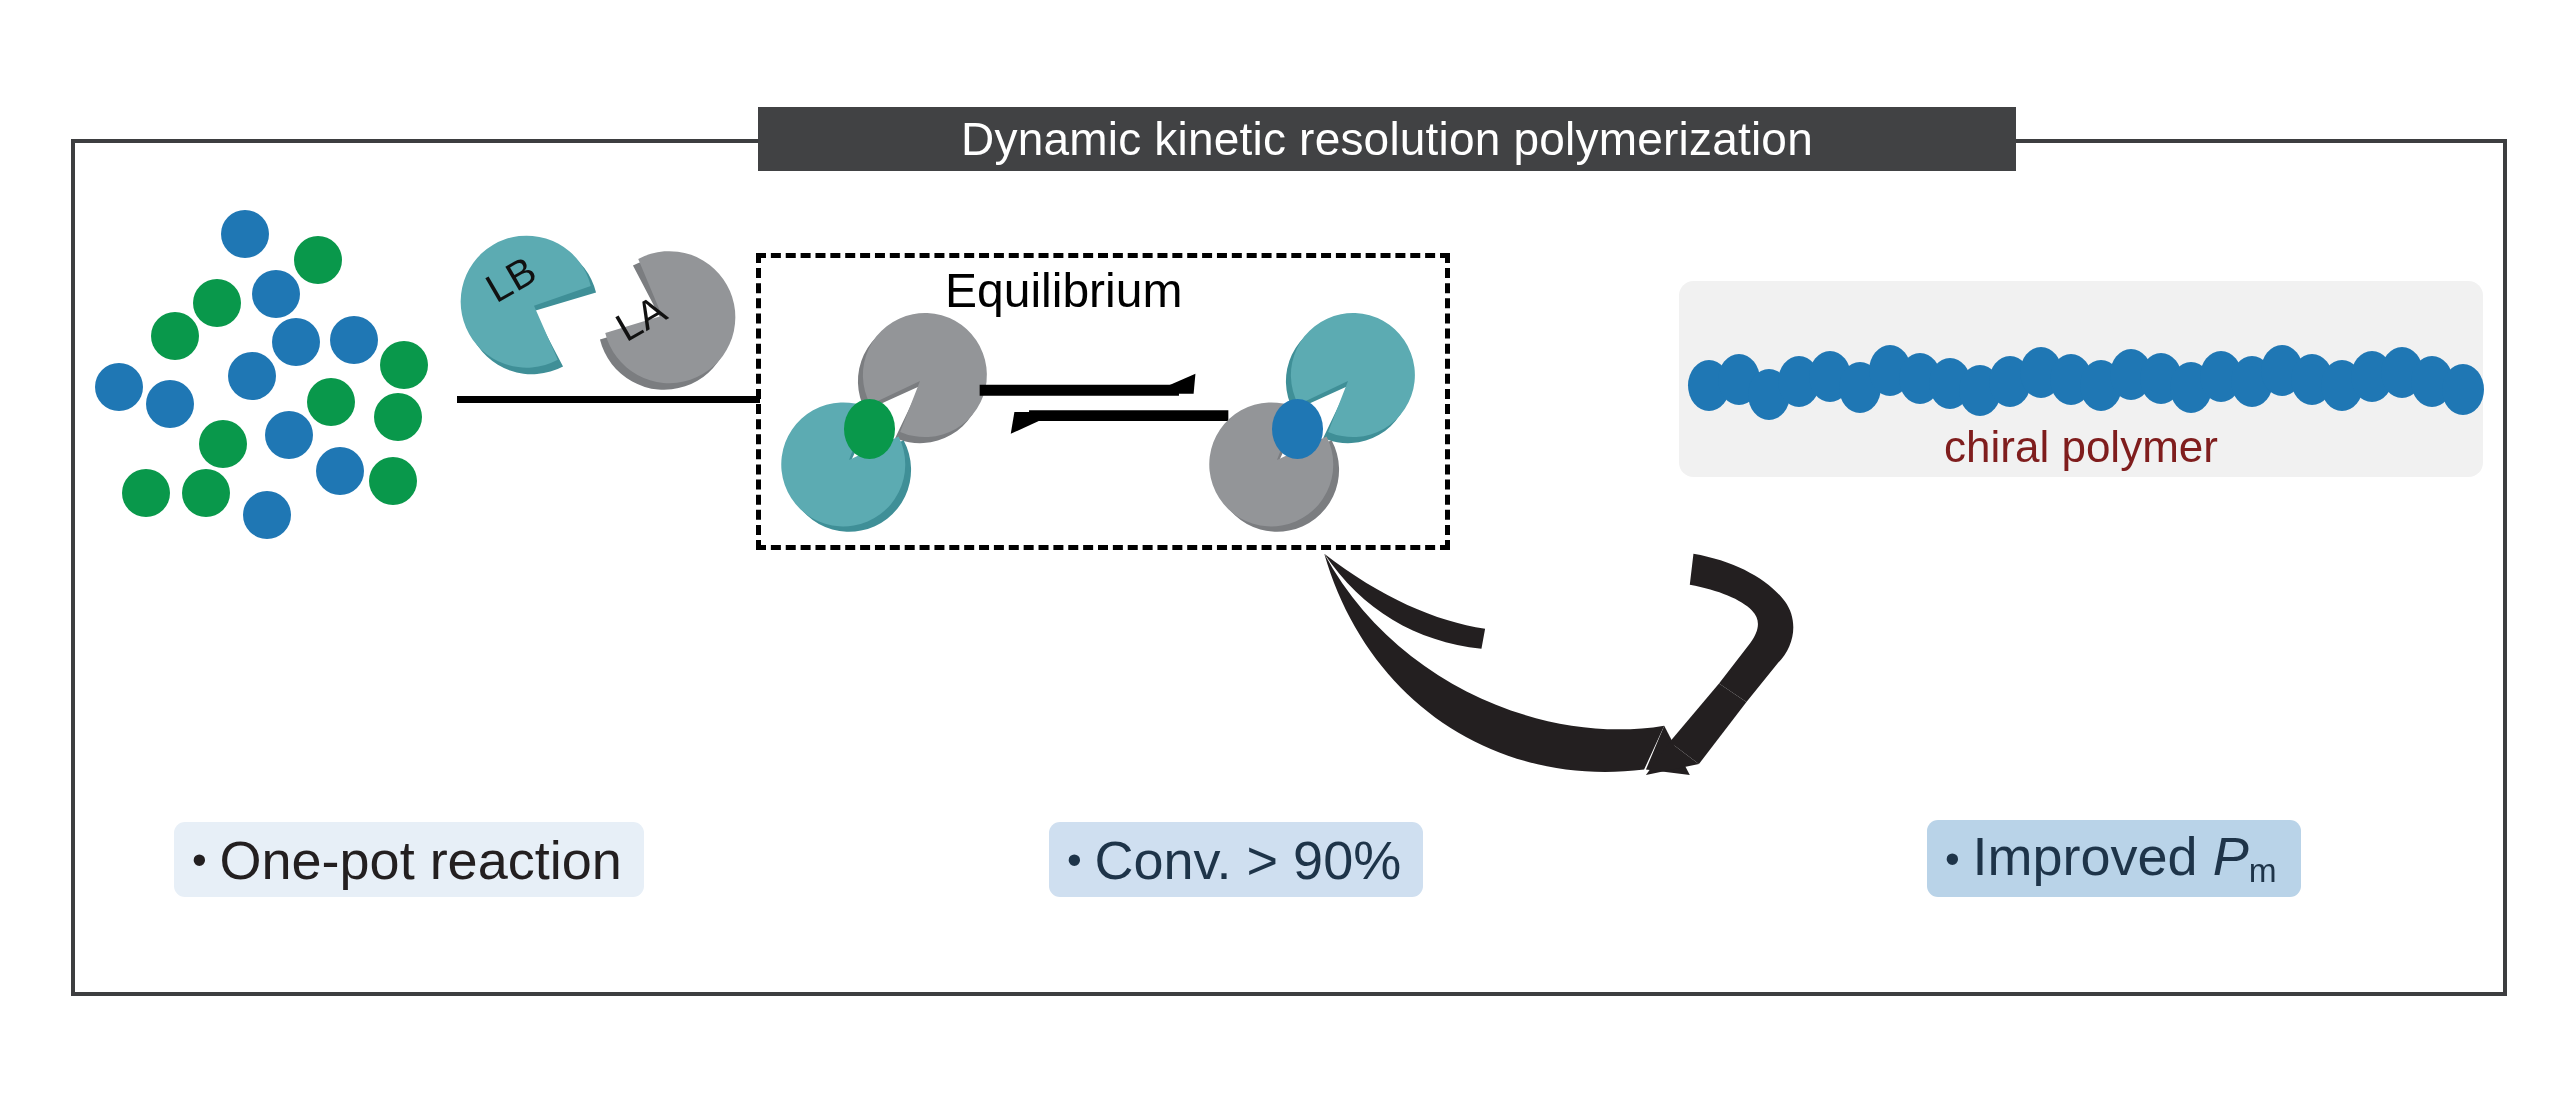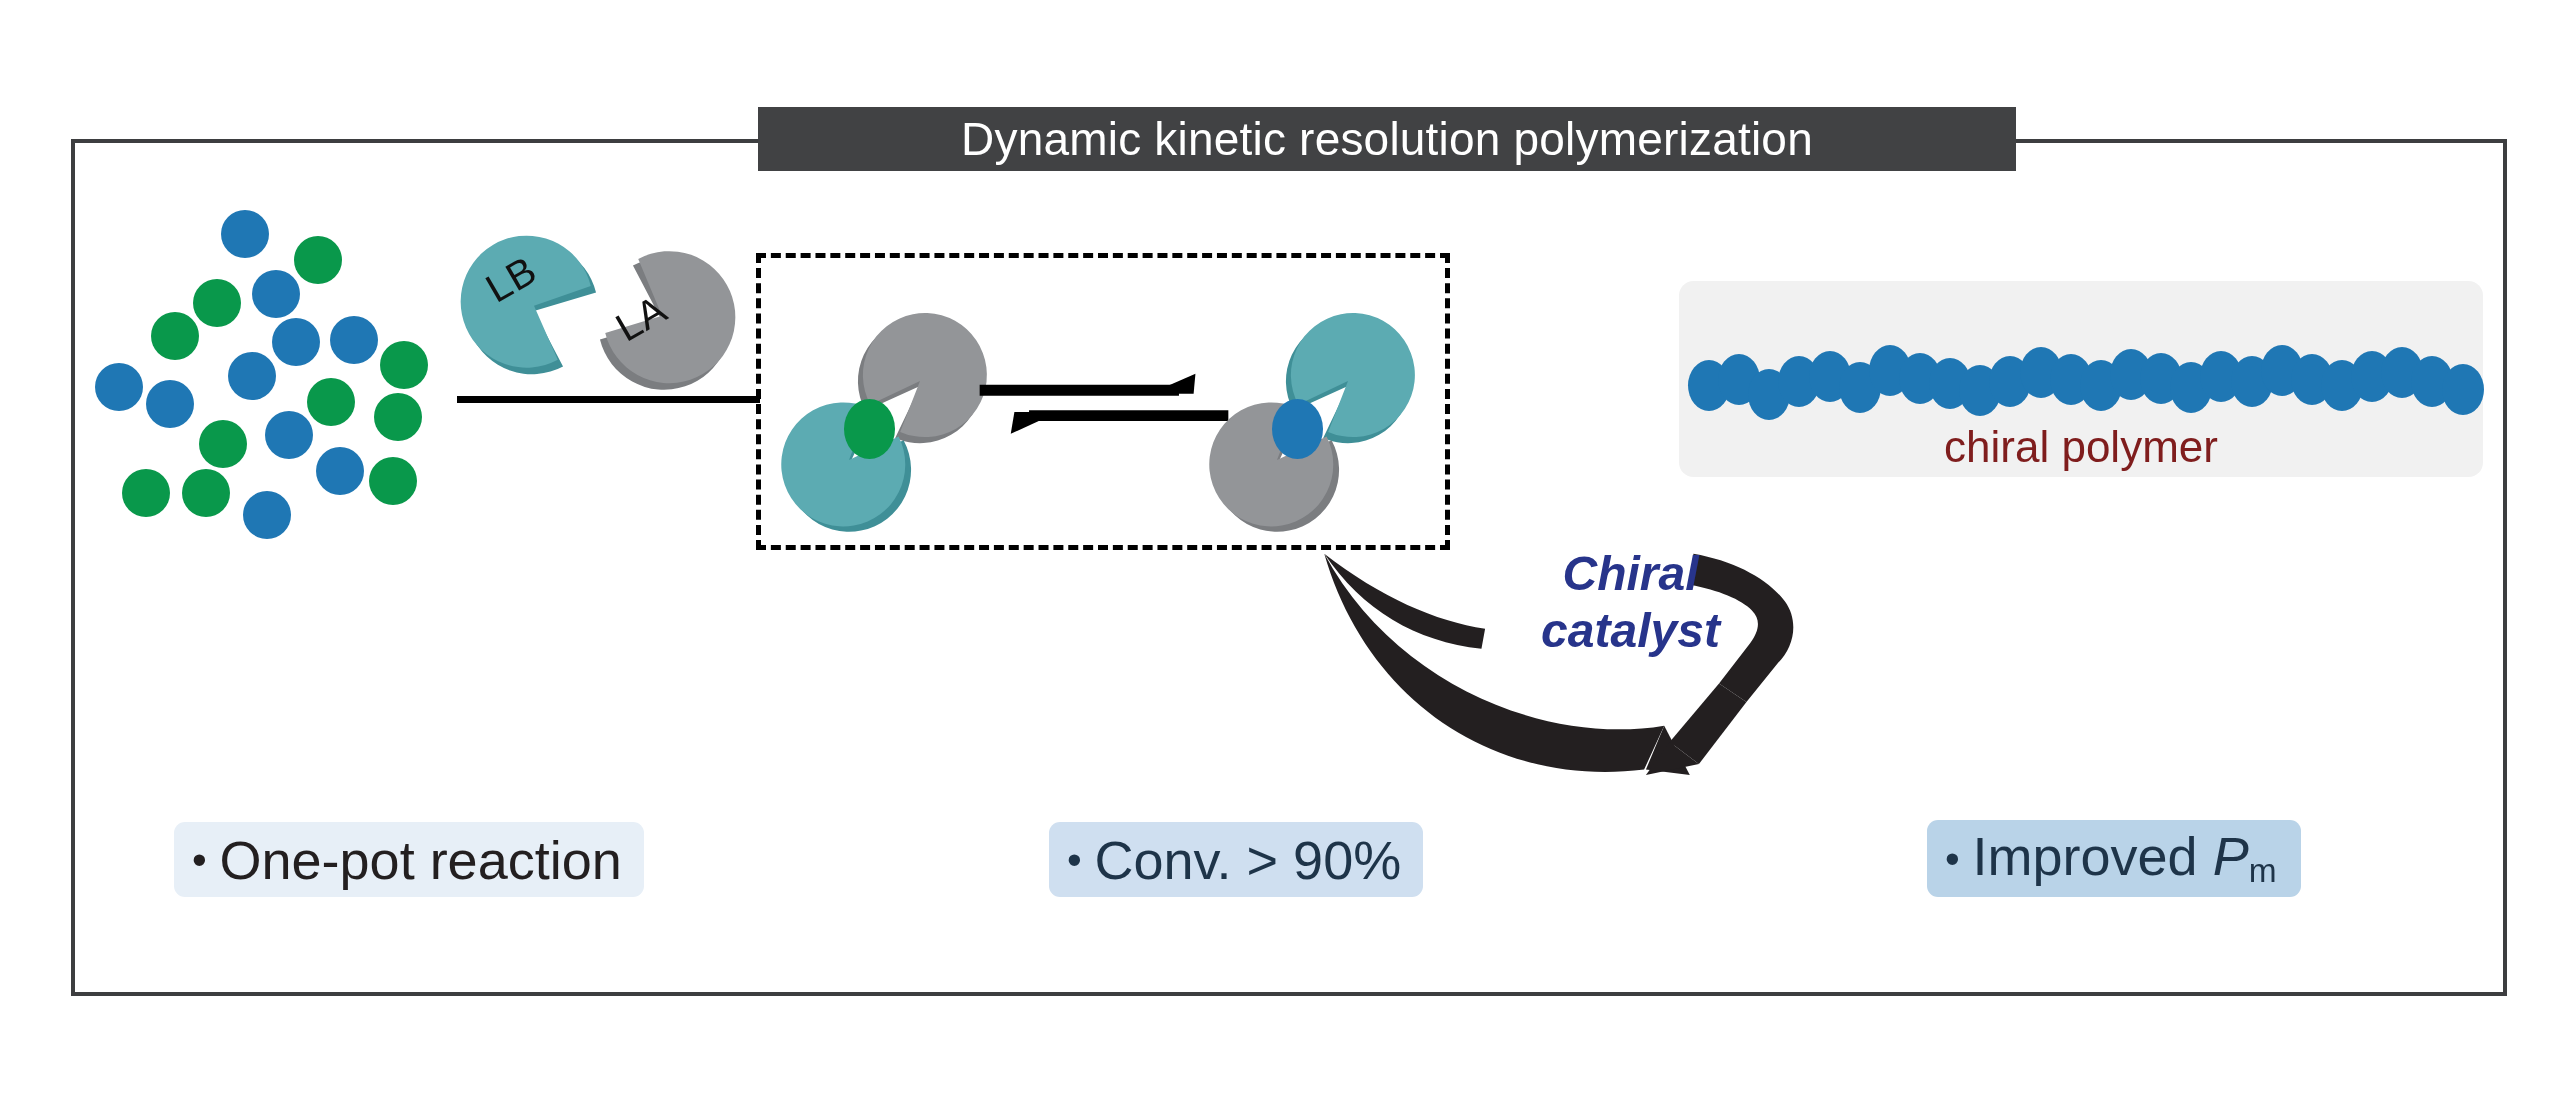--- a/index.html
+++ b/index.html
@@ -127,20 +127,21 @@
     <div class="pac" style="left:128px;top:16.4px;">
       <svg viewBox="0 0 100 100">
         <path d="M50 50 L3 64 A50 50 0 1 0 28 8 L50 50 Z" fill="#7b7d80"></path>
         <path d="M50 46 L7 59 A50 50 0 1 0 32 3 L50 46 Z" fill="#939598"></path>
       </svg>
     </div>
     <div class="paclabel" style="left:148px;top:57px;transform:rotate(-30deg);">LA</div>
   </div>
 
   <div class="eqbox"></div>
+  <div class="eqtitle">Equilibrium</div>
 
   <div class="complex" style="left:787px;top:324px;">
     <div class="cpart" style="left:71px;top:0px;">
       <svg viewBox="0 0 100 100">
         <path d="M50 50 L6 70 A50 50 0 1 1 30 92 L50 50 Z" fill="#7b7d80"></path>
         <path d="M50 46 L10 65 A50 50 0 1 1 34 87 L50 46 Z" fill="#939598"></path>
       </svg>
     </div>
     <div class="cpart" style="left:0px;top:79px;">
       <svg viewBox="0 0 100 100">
@@ -178,24 +179,20 @@
 
   <div class="catarrow">
     <svg viewBox="0 0 580 280" preserveAspectRatio="none">
       <path d="M20 26 C96 168 262 236 392 214 L370 262 C206 282 66 186 20 26 Z" fill="#231f20"></path>
       <path d="M20 26 C82 74 142 100 196 108 L192 130 C120 122 62 88 20 26 Z" fill="#231f20"></path>
       <path d="M392 214 L372 262 L420 268 Z" fill="#231f20"></path>
       <path d="M424 26 C470 34 506 54 524 78 C540 100 534 128 516 146 L482 188 L452 168 L486 124 C496 110 498 98 488 88 C476 76 452 66 420 60 Z" fill="#231f20"></path>
       <path d="M452 168 L482 188 L430 256 L398 232 Z" fill="#231f20"></path>
       <path d="M398 232 L430 256 L372 268 Z" fill="#231f20"></path>
     </svg>
-  </div>
-  <div class="cattext">
-    <div>Chiral</div>
-    <div>catalyst</div>
   </div>
 
   <div class="polypanel"></div>
   <div class="polychain" id="polychain">
       <div class="pbead" style="left: 0px; top: 22px;"></div>
       <div class="pbead" style="left: 30px; top: 16.4px;"></div>
       <div class="pbead" style="left: 60px; top: 31px;"></div>
       <div class="pbead" style="left: 90px; top: 18px;"></div>
       <div class="pbead" style="left: 121px; top: 12.8px;"></div>
       <div class="pbead" style="left: 151px; top: 24px;"></div>

